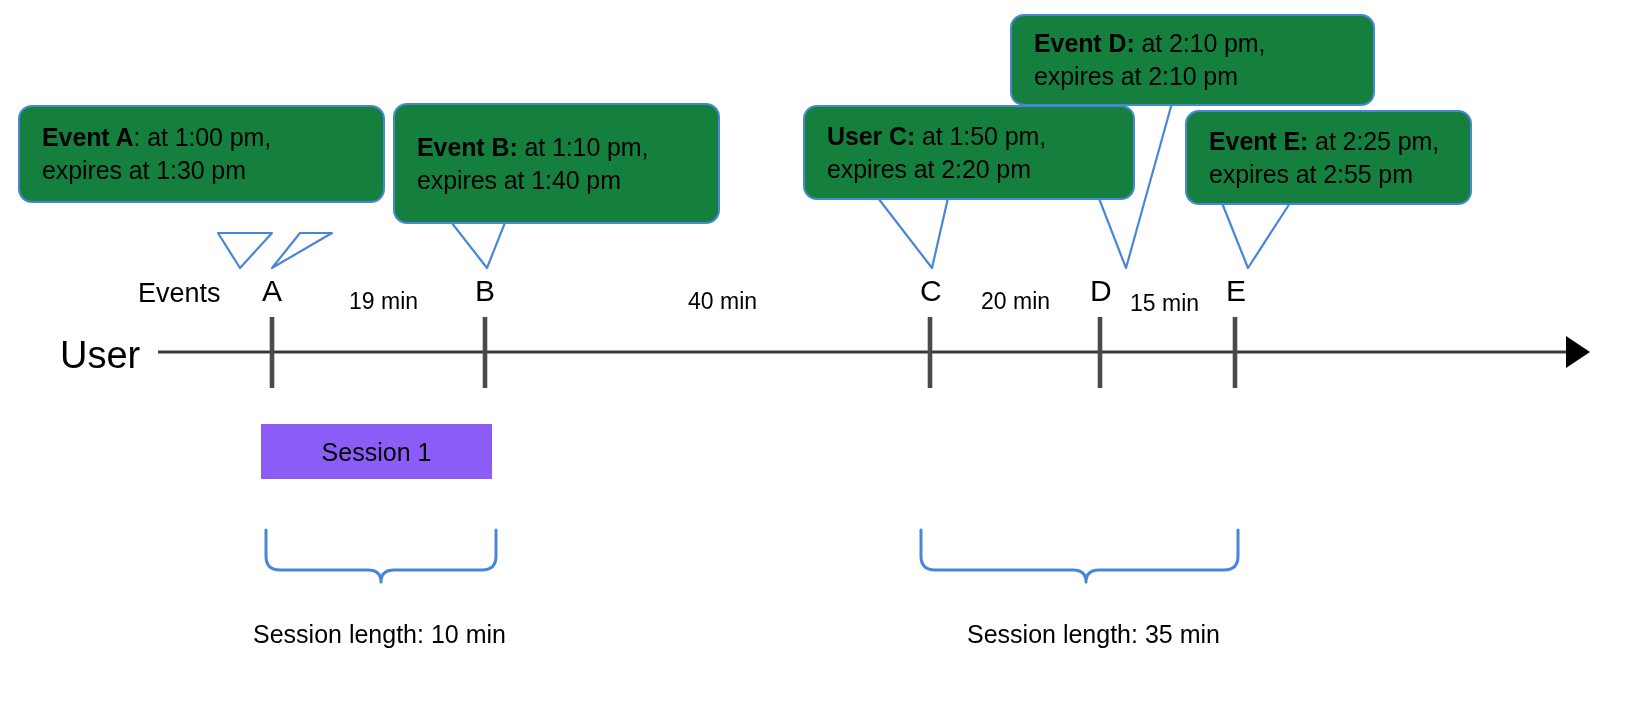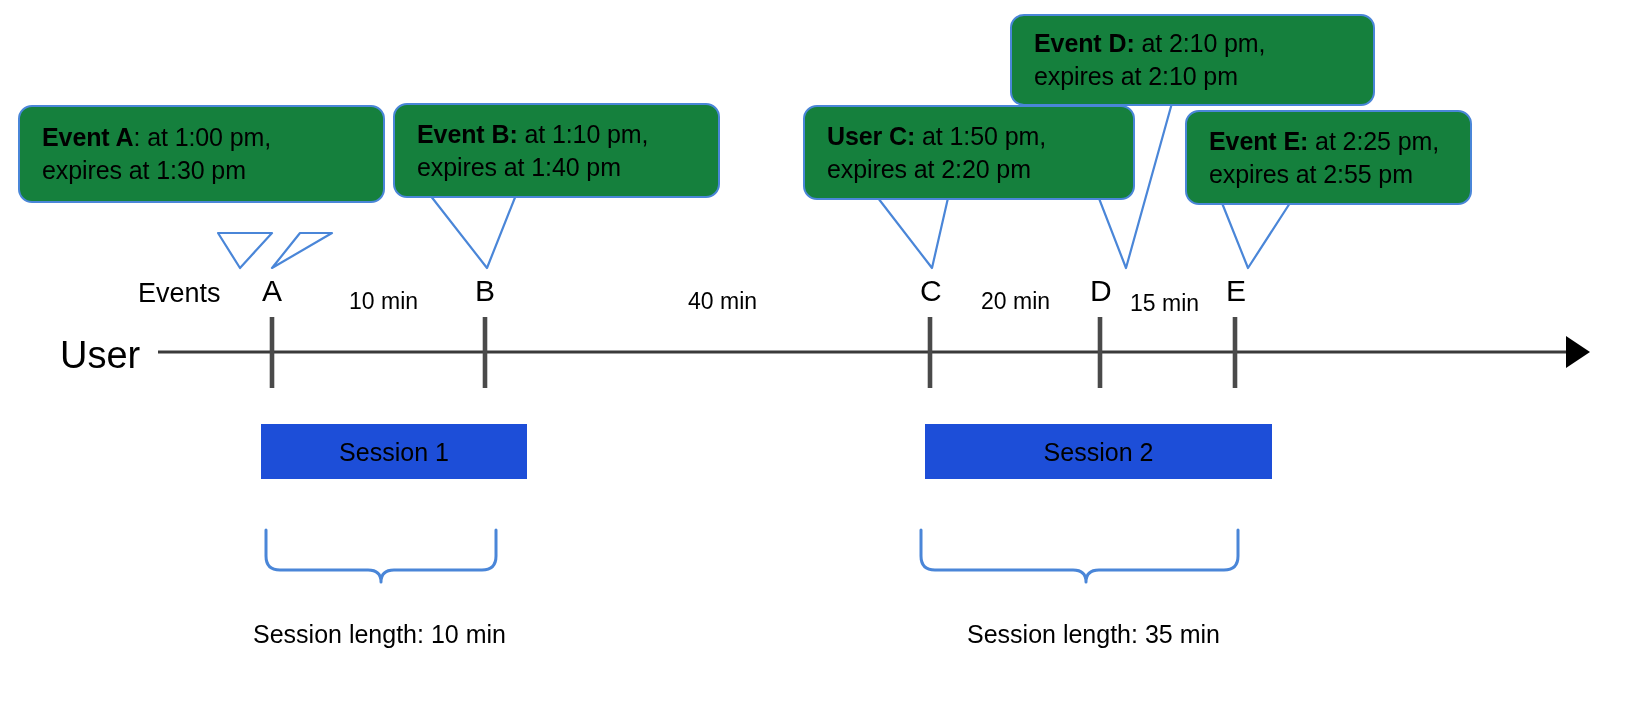--- a/index.html
+++ b/index.html
@@ -17,21 +17,21 @@
   .callout .ctext b{font-weight:bold;}
 
   
   .axlabel{position:absolute;z-index:4;color:#000;white-space:nowrap;}
   .t-user{font-size:38px;}
   .t-events{font-size:27px;}
   .t-letter{font-size:30px;}
   .t-interval{font-size:23px;}
   .t-caption{font-size:25px;}
 
-  .sessionbar{position:absolute;background:#1d4ed8;z-index:3;padding-left:35px;}
+  .sessionbar{position:absolute;background:#8b5cf6;z-index:3;}
   .sessionbar span{position:absolute;left:0;right:0;top:50%;
                    transform:translateY(-50%);text-align:center;
                    font-size:25px;color:#000;}
 </style>
 </head>
 <body>
 
 <div id="stage">
 
   <svg class="layer" width="1634" height="702" viewBox="0 0 1634 702">
@@ -80,21 +80,21 @@
     </g>
   </svg>
 
   <div class="callout" style="left:18px;top:105px;width:367px;height:98px;">
     <div class="ctext">
       <b>Event A</b><span>:</span><span> at 1:00 pm,</span><br>
       <span>expires at 1:30 pm</span>
     </div>
   </div>
 
-  <div class="callout" style="left:393px;top:103px;width:327px;height:95px;">
+  <div class="callout" style="left:393px;top:103px;width:327px;height:121px;">
     <div class="ctext">
       <b>Event B:</b><span> at 1:10 pm,</span><br>
       <span>expires at 1:40 pm</span>
     </div>
   </div>
 
   <div class="callout" style="left:803px;top:105px;width:332px;height:95px;">
     <div class="ctext">
       <b>User C:</b><span> at 1:50 pm,</span><br>
       <span>expires at 2:20 pm</span>
@@ -118,28 +118,25 @@
   <div class="axlabel t-user" style="left:60px;top:334px;">User</div>
 
   <div class="axlabel t-events" style="left:138px;top:278px;">Events</div>
 
   <div class="axlabel t-letter" style="left:262px;top:274px;">A</div>
   <div class="axlabel t-letter" style="left:475px;top:274px;">B</div>
   <div class="axlabel t-letter" style="left:920px;top:274px;">C</div>
   <div class="axlabel t-letter" style="left:1090px;top:274px;">D</div>
   <div class="axlabel t-letter" style="left:1226px;top:274px;">E</div>
 
-  <div class="axlabel t-interval" style="left:349px;top:288px;">10 min</div>
+  <div class="axlabel t-interval" style="left:349px;top:288px;">19 min</div>
   <div class="axlabel t-interval" style="left:688px;top:288px;">40 min</div>
   <div class="axlabel t-interval" style="left:981px;top:288px;">20 min</div>
   <div class="axlabel t-interval" style="left:1130px;top:290px;">15 min</div>
 
   <div class="sessionbar" style="left:261px;top:424px;width:231px;height:55px;">
     <span>Session 1</span>
-  </div>
-  <div class="sessionbar" style="left:925px;top:424px;width:312px;height:55px;">
-    <span>Session 2</span>
   </div>
 
   <div class="axlabel t-caption" style="left:253px;top:620px;text-align:right;">Session length: 10 min</div>
   <div class="axlabel t-caption" style="left:967px;top:620px;">Session length: 35 min</div>
 
 </div>
 
 </body></html>

